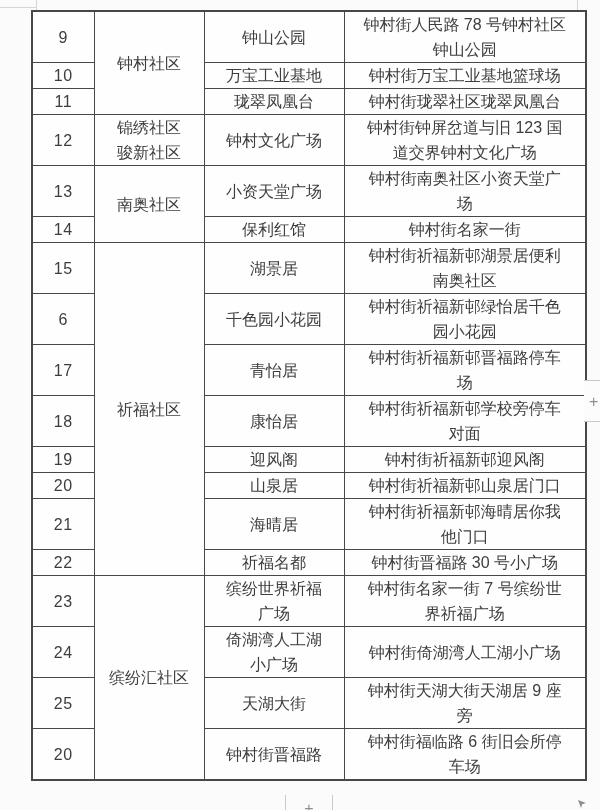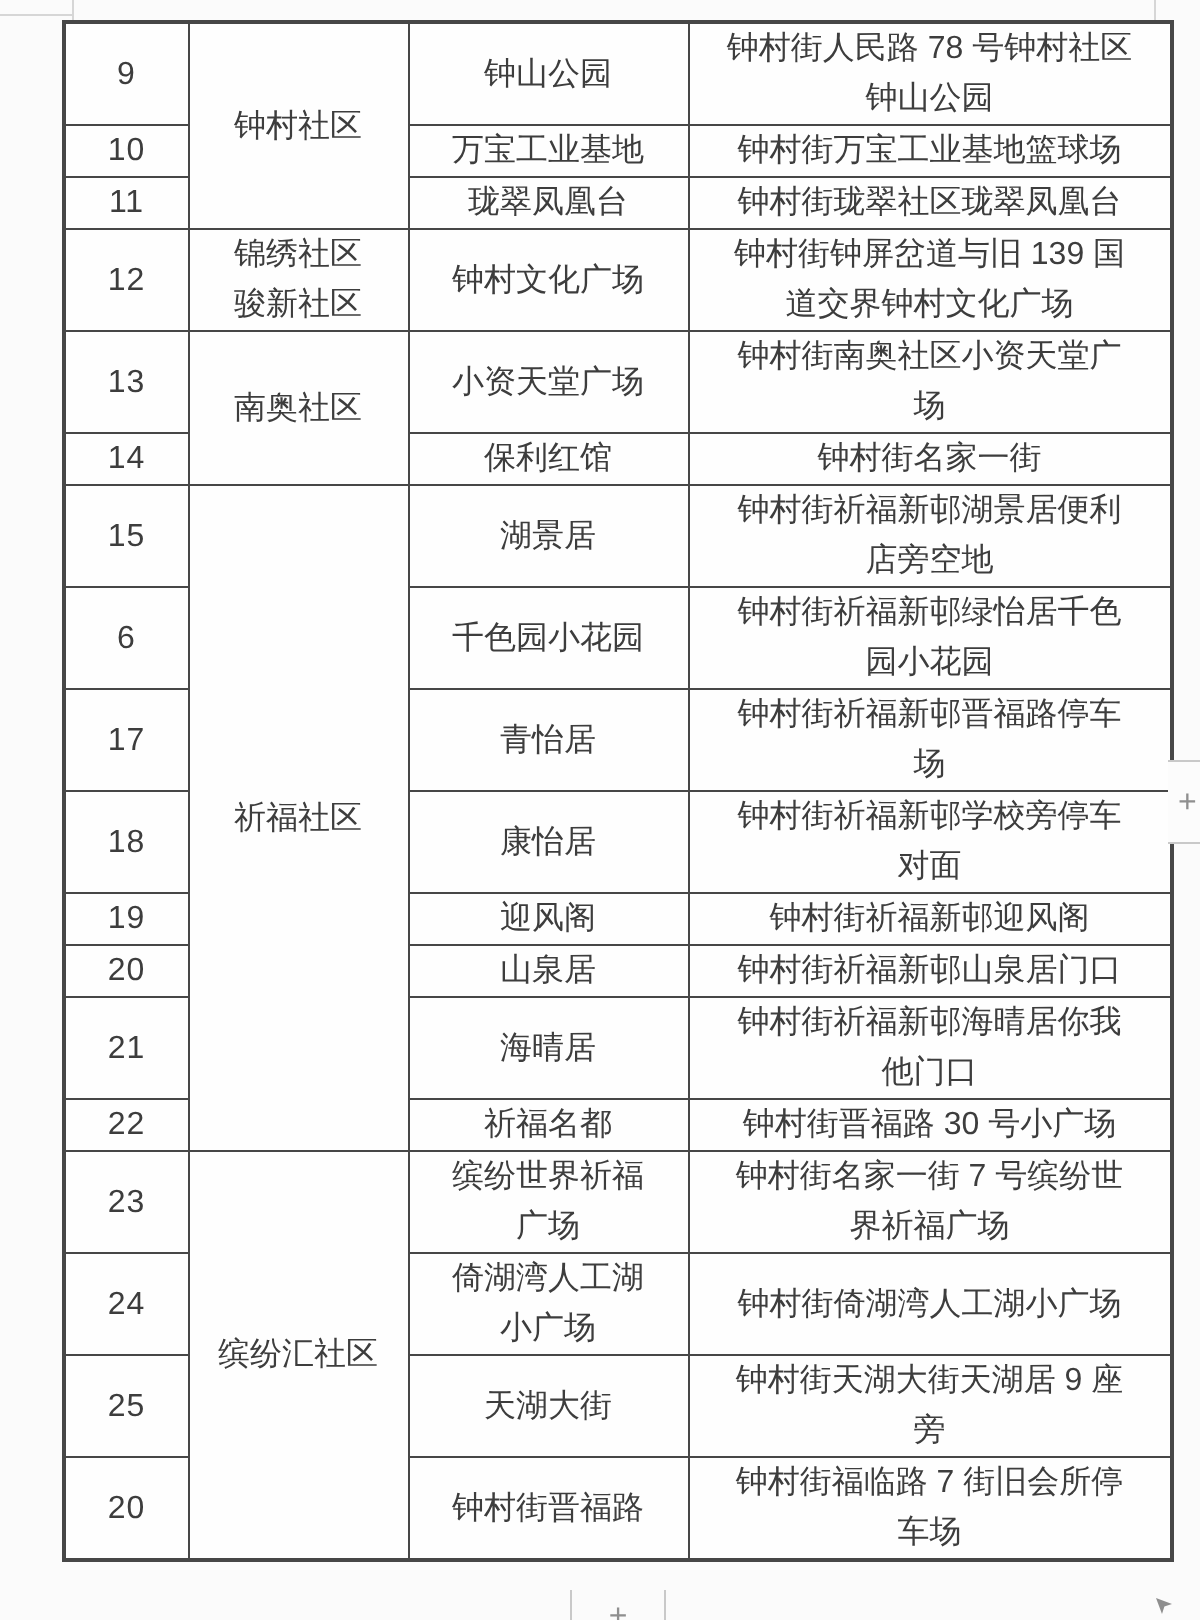--- a/index.html
+++ b/index.html
@@ -90,41 +90,41 @@
       <tr>
         <td class="col-no">11</td>
         <td class="col-name">珑翠凤凰台</td>
         <td class="col-address">钟村街珑翠社区珑翠凤凰台</td>
       </tr>
       <tr>
         <td class="col-no">12</td>
         <td class="col-community" rowspan="1">锦绣社区
 骏新社区</td>
         <td class="col-name">钟村文化广场</td>
-        <td class="col-address">钟村街钟屏岔道与旧 139 国
+        <td class="col-address">钟村街钟屏岔道与旧 123 国
 道交界钟村文化广场</td>
       </tr>
       <tr>
         <td class="col-no">13</td>
         <td class="col-community" rowspan="2">南奥社区</td>
         <td class="col-name">小资天堂广场</td>
         <td class="col-address">钟村街南奥社区小资天堂广
 场</td>
       </tr>
       <tr>
         <td class="col-no">14</td>
         <td class="col-name">保利红馆</td>
         <td class="col-address">钟村街名家一街</td>
       </tr>
       <tr>
         <td class="col-no">15</td>
         <td class="col-community" rowspan="8">祈福社区</td>
         <td class="col-name">湖景居</td>
         <td class="col-address">钟村街祈福新邨湖景居便利
-店旁空地</td>
+南奥社区</td>
       </tr>
       <tr>
         <td class="col-no">6</td>
         <td class="col-name">千色园小花园</td>
         <td class="col-address">钟村街祈福新邨绿怡居千色
 园小花园</td>
       </tr>
       <tr>
         <td class="col-no">17</td>
         <td class="col-name">青怡居</td>
@@ -174,21 +174,21 @@
       </tr>
       <tr>
         <td class="col-no">25</td>
         <td class="col-name">天湖大街</td>
         <td class="col-address">钟村街天湖大街天湖居 9 座
 旁</td>
       </tr>
       <tr>
         <td class="col-no">20</td>
         <td class="col-name">钟村街晋福路</td>
-        <td class="col-address">钟村街福临路 7 街旧会所停
+        <td class="col-address">钟村街福临路 6 街旧会所停
 车场</td>
       </tr>
     </tbody>
 </table>
 
 <div class="row-plus">+</div>
 
 <div class="col-plus">
   <span>+</span>
 </div>

